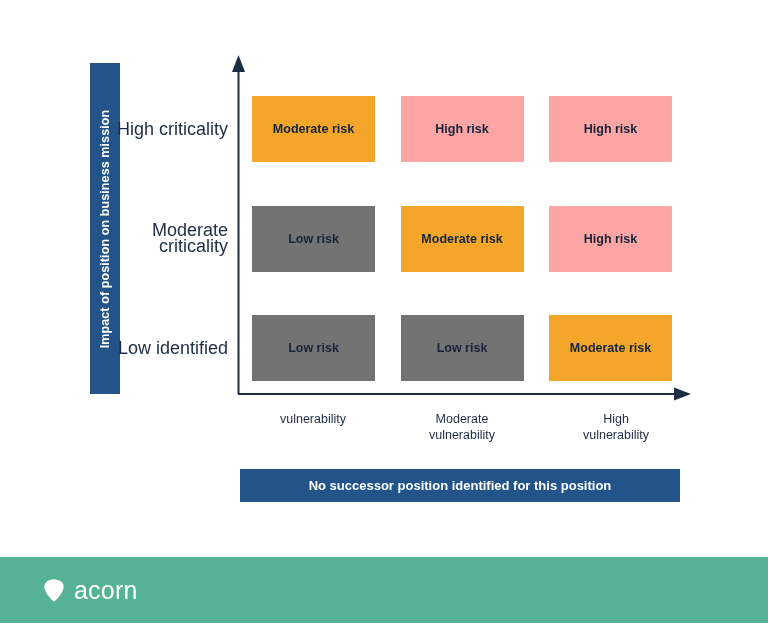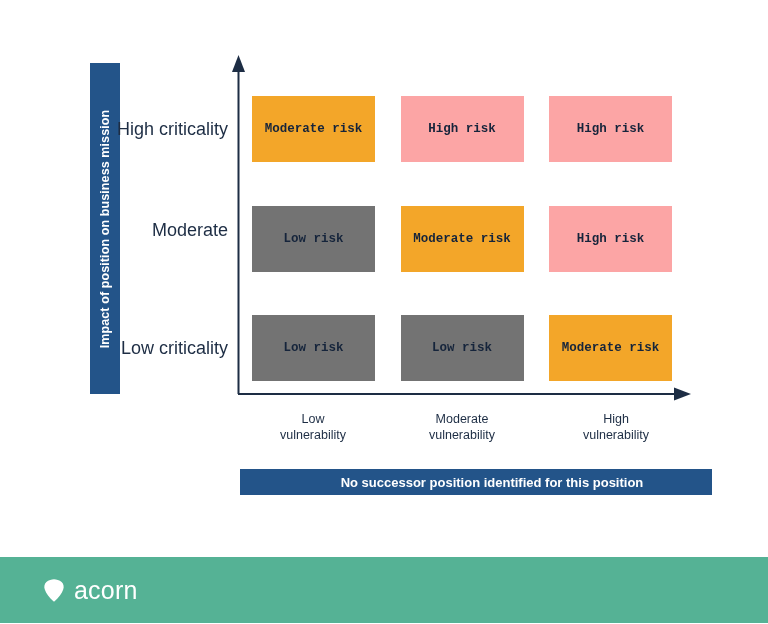--- a/index.html
+++ b/index.html
@@ -82,21 +82,20 @@
     grid-template-rows: 66px 1fr 66px 1fr 66px;
   }
   .cell {
     display: flex;
     align-items: center;
     justify-content: center;
     color: #15243b;
     font-size: 12.5px;
     font-weight: bold;
     text-align: center;
-    font-family: Liberation Mono, monospace;
   }
   .cell.low      { background: #737373; }
   .cell.moderate { background: #F3A629; }
   .cell.high     { background: #fca5a5; }
 
   
   .x-tick {
     position: absolute;
     width: 160px;
     text-align: center;
@@ -109,29 +108,28 @@
   #x-tick-low { left: 233px; }
   #x-tick-mod { left: 382px; }
   #x-tick-high { left: 536px; }
 
   
   #caption-bar {
     position: absolute;
     left: 240px;
     top: 469px;
     width: 440px;
-    height: 26px;
+    height: 33px;
     background: #235489;
     display: flex;
     align-items: center;
     justify-content: center;
     color: #ffffff;
     font-size: 13px;
     font-weight: bold;
-    padding-left: 32px;
   }
 
   
   #footer {
     position: absolute;
     left: 0;
     top: 557px;
     width: 768px;
     height: 66px;
     background: #55B295;
@@ -167,41 +165,41 @@
 
     <line x1="238" y1="394" x2="678" y2="394" stroke="#1d2d44" stroke-width="2"></line>
     <polygon points="691,394 674,387.5 674,400.5" fill="#1d2d44"></polygon>
   </svg>
 
   <div class="y-tick" id="y-tick-high">
     <div>High criticality</div>
   </div>
   <div class="y-tick" id="y-tick-mod">
     <div>Moderate</div>
+    <div>criticality</div>
   </div>
   <div class="y-tick" id="y-tick-low">
-    <div>Low criticality</div>
+    <div>Low identified</div>
   </div>
 
   <div id="matrix">
     <div class="cell moderate" style="grid-column:1;grid-row:1;">Moderate risk</div>
     <div class="cell high" style="grid-column:3;grid-row:1;">High risk</div>
     <div class="cell high" style="grid-column:5;grid-row:1;">High risk</div>
 
     <div class="cell low" style="grid-column:1;grid-row:3;">Low risk</div>
     <div class="cell moderate" style="grid-column:3;grid-row:3;">Moderate risk</div>
     <div class="cell high" style="grid-column:5;grid-row:3;">High risk</div>
 
     <div class="cell low" style="grid-column:1;grid-row:5;">Low risk</div>
     <div class="cell low" style="grid-column:3;grid-row:5;">Low risk</div>
     <div class="cell moderate" style="grid-column:5;grid-row:5;">Moderate risk</div>
   </div>
 
   <div class="x-tick" id="x-tick-low">
-    <div>Low</div>
     <div>vulnerability</div>
   </div>
   <div class="x-tick" id="x-tick-mod">
     <div>Moderate</div>
     <div>vulnerability</div>
   </div>
   <div class="x-tick" id="x-tick-high">
     <div>High</div>
     <div>vulnerability</div>
   </div>

